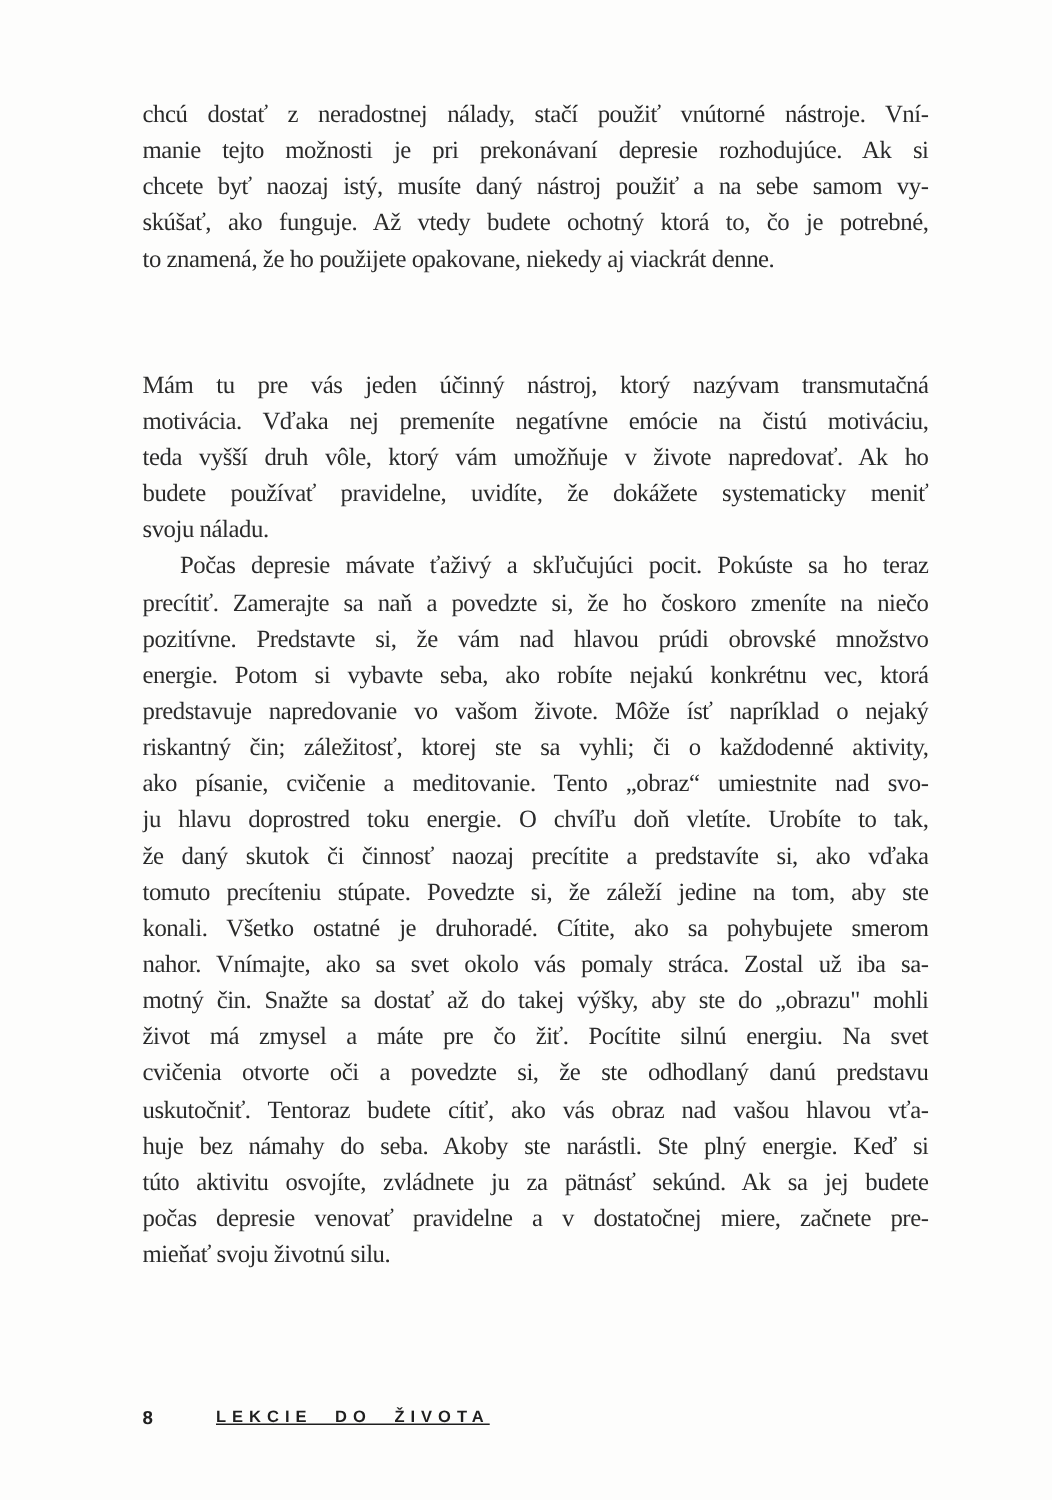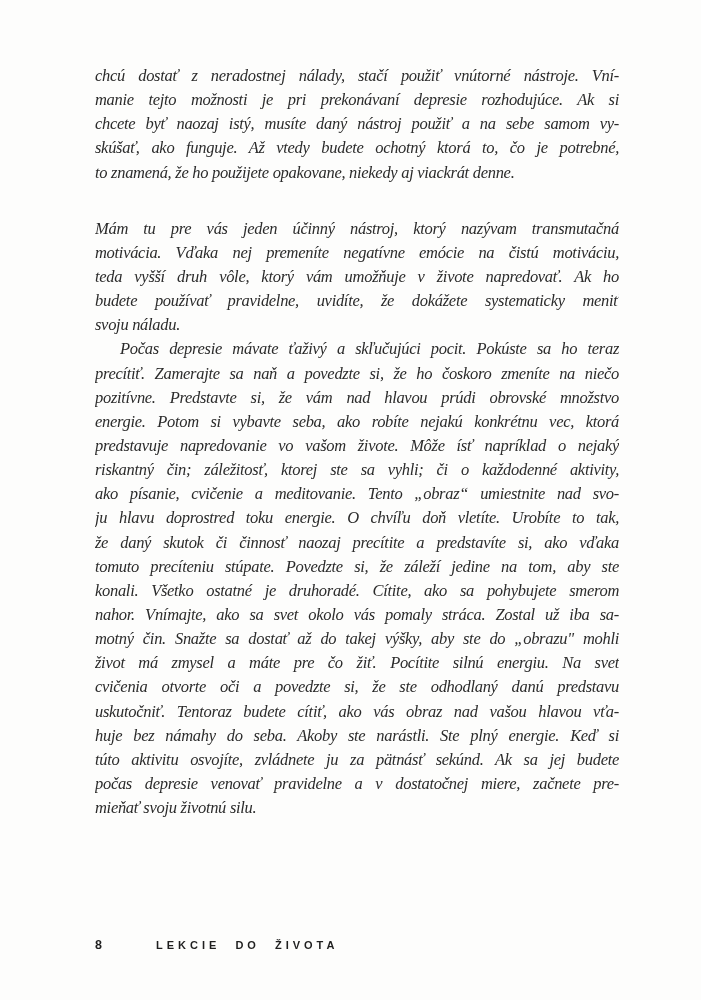--- a/index.html
+++ b/index.html
@@ -21,24 +21,23 @@
   }
   .text-block {
     position: absolute;
     left: 95px;
     top: 64px;
     width: 524px;
     font-size: 16.5px;
     line-height: 24.15px;
     letter-spacing: -0.3px;
     color: #2b2b2b;
-    font-style: italic;
   }
   .para { margin: 0; }
-  .para.gap-before { margin-top: 32px; }
+  .para.gap-before { margin-top: 60px; }
   .line {
     text-align: justify;
     text-align-last: justify;
     height: 24.15px;
     overflow: hidden;
   }
   .line.last {
     text-align-last: left;
   }
   .line.indent {
@@ -55,26 +54,27 @@
   }
   .page-number {
     position: absolute;
     left: 95px;
     top: 2px;
     font-size: 12.5px;
     font-weight: bold;
   }
   .running-title {
     position: absolute;
-    left: 156px;
+    left: 144px;
     top: 3px;
     font-size: 11px;
     font-weight: bold;
     letter-spacing: 4px;
     word-spacing: 8px;
+    text-decoration: underline;
   }
 </style>
 </head>
 <body>
 
 <div class="book-page">
 
   <div class="text-block">
 
     <div class="para">

